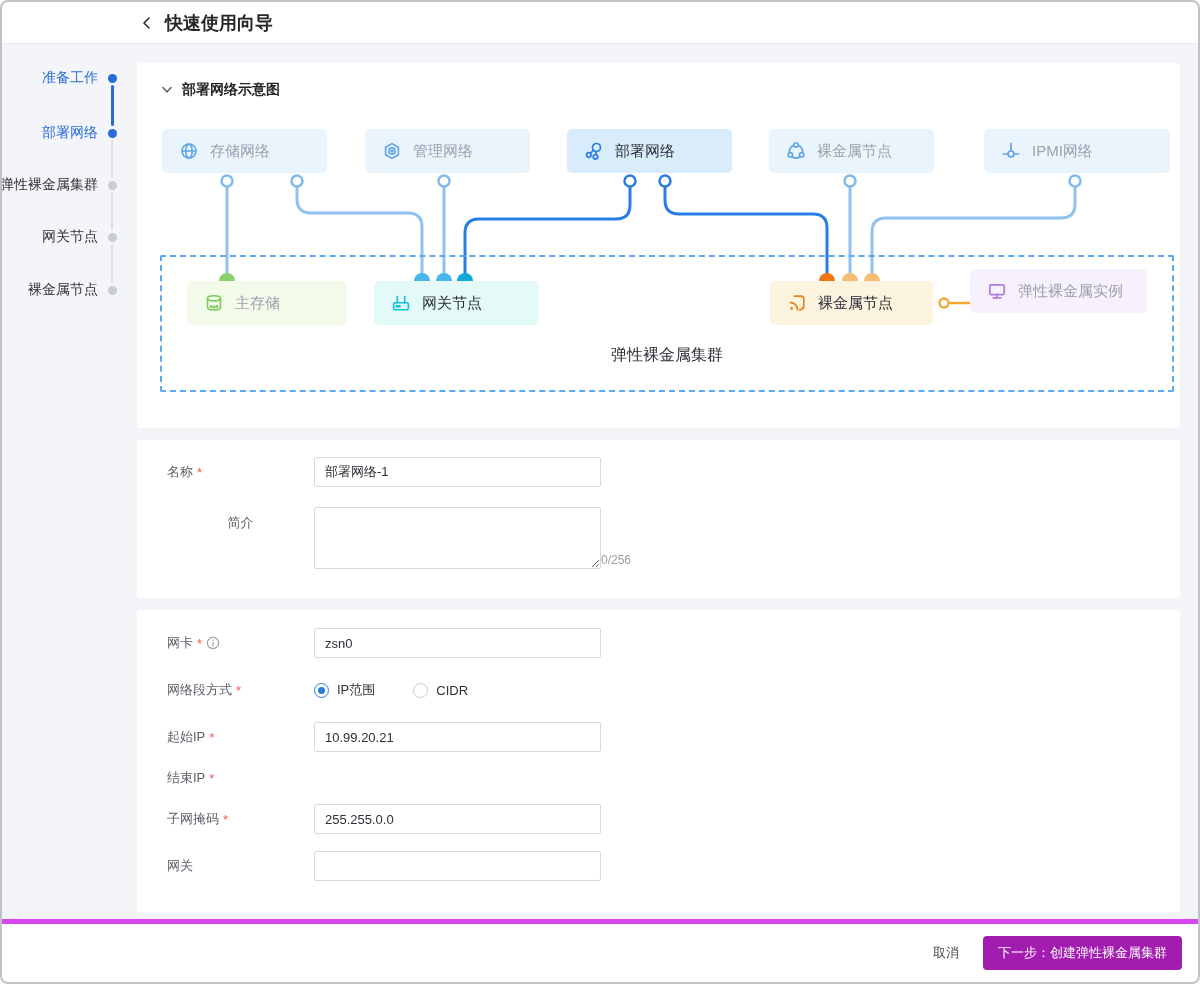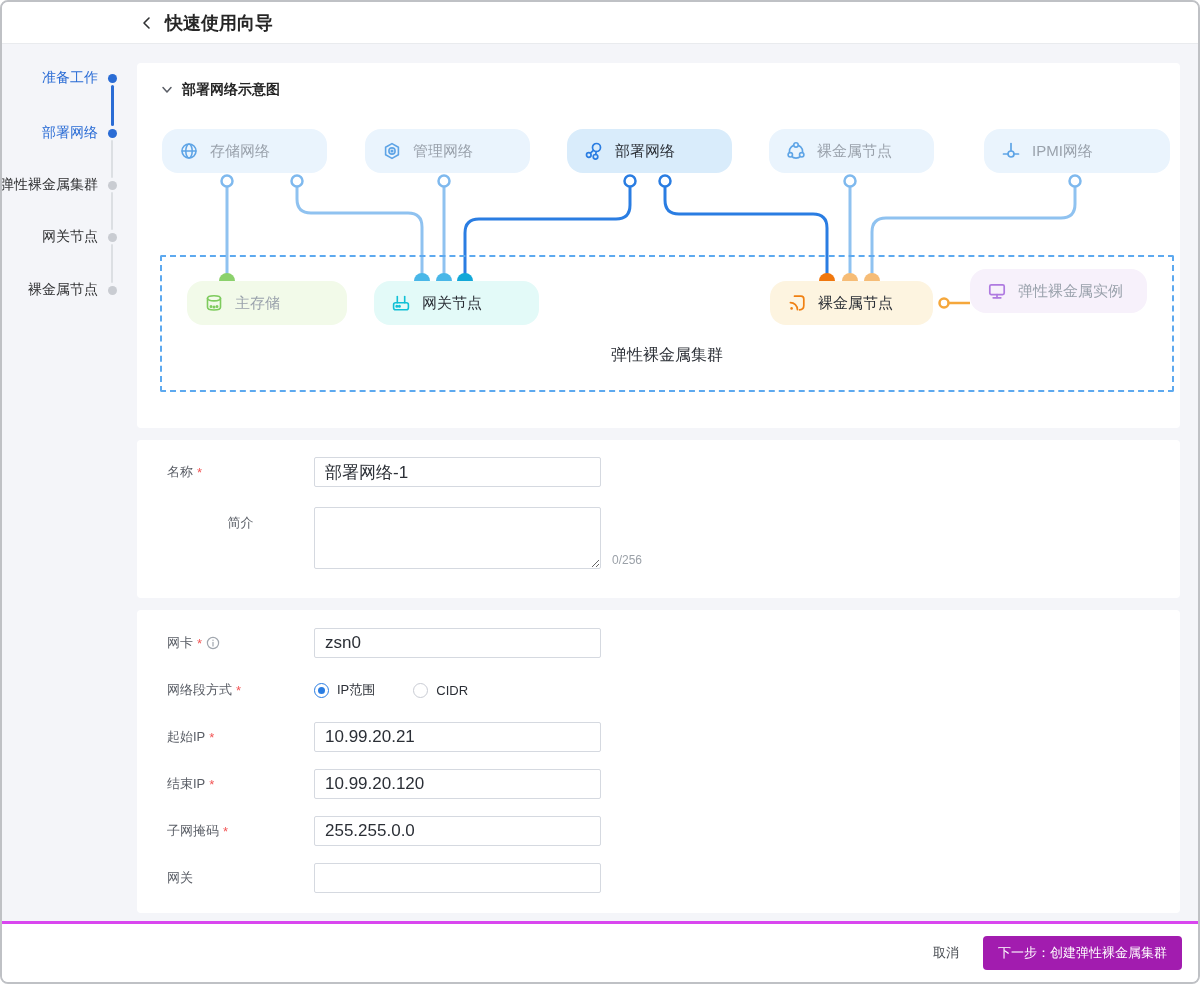--- a/index.html
+++ b/index.html
@@ -22,21 +22,21 @@
   
   .main{margin-left:135px;padding:19px 18px 0 0;}
   .card{background:#fff;border-radius:4px;margin-bottom:12px;}
   
   .card.diagram-card{height:365px;box-sizing:border-box;}
   .sec-head{display:flex;align-items:center;gap:9px;padding:18px 0 0 24px;cursor:pointer;}
   .sec-head .chev{color:#5a5e66;display:flex;}
   .sec-title{font-size:14px;font-weight:600;color:#262626;}
   .diagram{position:relative;width:1045px;height:310px;margin-top:2px;}
   .dg-svg{position:absolute;left:0;top:0;}
-  .node{position:absolute;height:44px;border-radius:16px;display:flex;align-items:center;padding-left:17px;gap:11px;box-sizing:border-box;font-size:15px;}
+  .node{position:absolute;height:44px;border-radius:5px;display:flex;align-items:center;padding-left:17px;gap:11px;box-sizing:border-box;font-size:15px;}
   .node .nlbl{white-space:nowrap;}
   .top-node{background:#eaf4fd;color:#9aa2ac;}
   .top-node .icn{color:#5ea4e6;}
   .top-node.active{background:#d9ecfb;color:#2b2f36;}
   .top-node.active .icn{color:#2a7de2;}
   .n-green{background:#f2fae9;color:#9aa2ac;}  .n-green .icn{color:#7ecb5d;}
   .n-teal{background:#e3faf8;color:#2b2f36;}   .n-teal .icn{color:#10c0d6;}
   .n-orange{background:#fdf4e0;color:#2b2f36;} .n-orange .icn{color:#f08012;}
   .n-purple{background:#f7f1fb;color:#9aa2ac;} .n-purple .icn{color:#af7ae0;}
   .cluster-box{position:absolute;left:23px;top:154px;width:1010px;height:133px;border:2px dashed #5da9ef;border-radius:2px;}
@@ -44,33 +44,33 @@
   .icn{display:flex;}
   
   .card.form1{height:158px;box-sizing:border-box;padding:17px 0 0 30px;}
   .card.form2{height:303px;box-sizing:border-box;padding:18px 0 0 30px;}
   .frow{display:flex;align-items:center;margin-bottom:17px;}
   .frow.name-row{margin-bottom:20px;}
   .frow.top{align-items:flex-start;}
   .flabel{width:147px;flex:0 0 147px;font-size:13px;color:#5a5e66;display:flex;align-items:center;gap:4px;}
   .frow.top .flabel{padding-top:7px;justify-content:center;}
   .req{color:#f25656;font-size:13px;}
-  .tinput{width:287px;height:30px;box-sizing:border-box;border:1px solid #d5d9e0;border-radius:2px;padding:0 10px;font-size:17px;color:#2b2f36;font-family:"Liberation Sans","DejaVu Sans",sans-serif;background:#fff;outline:none;}
+  .tinput{width:287px;height:30px;box-sizing:border-box;border:1px solid #d5d9e0;border-radius:2px;padding:0 10px;font-size:13px;color:#2b2f36;font-family:"Liberation Sans","DejaVu Sans",sans-serif;background:#fff;outline:none;}
   textarea.tinput{height:62px;padding:6px 10px;resize:vertical;}
-  .counter{font-size:12px;color:#9ba1a8;margin-left:11px;align-self:flex-end;padding-bottom:2px;}
+  .counter{font-size:12px;color:#9ba1a8;align-self:flex-end;padding-bottom:2px;}
   .radio-row{height:30px;}
   .radio-group{display:flex;align-items:center;gap:38px;}
   .radio{display:flex;align-items:center;gap:8px;cursor:pointer;}
   .rdot{width:15px;height:15px;border-radius:50%;box-sizing:border-box;border:1px solid #c9ccd4;background:#fff;display:flex;align-items:center;justify-content:center;}
   .radio.sel .rdot{border:1.5px solid #2a7de2;}
   .radio.sel .rdot::after{content:"";width:7px;height:7px;border-radius:50%;background:#2a7de2;}
   .rlbl{font-size:13px;color:#2b2f36;}
   .info-ic{color:#a0a6ae;display:flex;cursor:pointer;}
   
-  .ftr{flex:0 0 58px;background:#fff;border-top:3px solid #d946ef;display:flex;align-items:center;justify-content:flex-end;padding-right:16px;gap:24px;}
+  .ftr{flex:0 0 58px;background:#fff;border-top:5px solid #d946ef;display:flex;align-items:center;justify-content:flex-end;padding-right:16px;gap:24px;}
   .cancel{font-size:13px;color:#45494f;cursor:pointer;}
   .next-btn{background:#a21caf;color:#fff;font-size:13px;border:none;border-radius:4px;padding:8px 15px;cursor:pointer;font-family:inherit;}
 </style>
 </head>
 <body>
 
 <div class="page">
 
   <div class="hdr">
     <span class="back">
@@ -314,21 +314,20 @@
             <span>起始IP</span>
               <span class="req">*</span>
           </span>
           <input class="tinput" value="10.99.20.21" style="">
         </div>
         <div class="frow">
           <span class="flabel">
             <span>结束IP</span>
               <span class="req">*</span>
           </span>
-          <input class="tinput" value="10.99.20.120" style="">
         </div>
         <div class="frow">
           <span class="flabel">
             <span>子网掩码</span>
               <span class="req">*</span>
           </span>
           <input class="tinput" value="255.255.0.0" style="">
         </div>
         <div class="frow">
           <span class="flabel">

